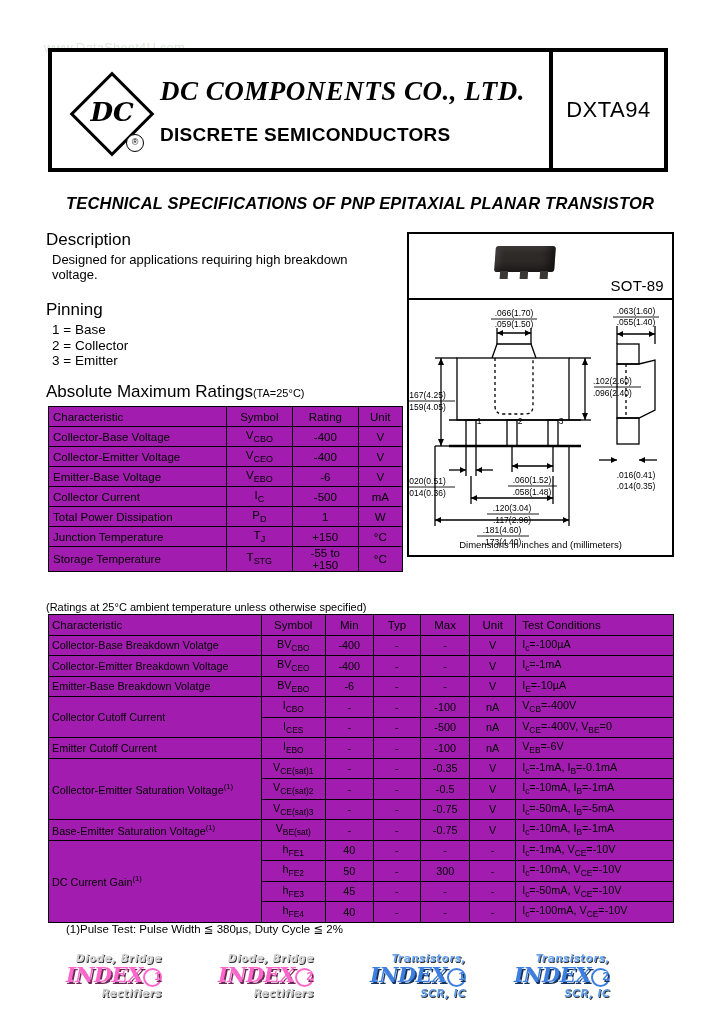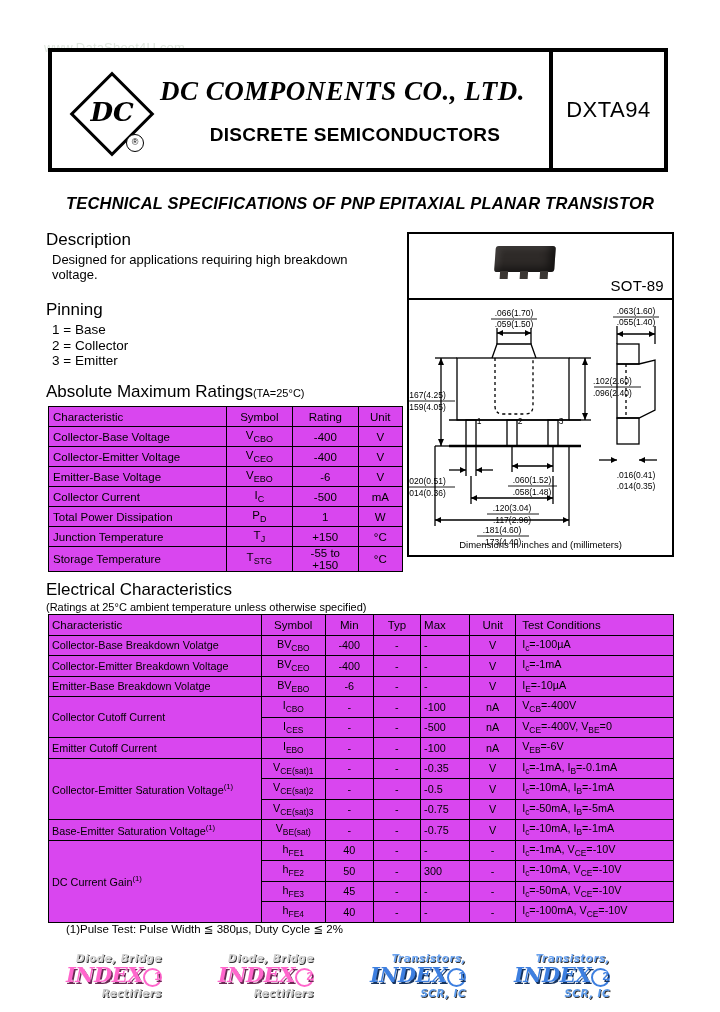--- a/index.html
+++ b/index.html
@@ -41,21 +41,21 @@
   .logo .reg{
     position:absolute;left:52px;top:58px;width:16px;height:16px;border:1.5px solid #000;
     border-radius:50%;font-size:9px;line-height:14px;text-align:center;background:#fff;
   }
   .co-name{
     position:absolute;left:108px;top:24px;width:390px;text-align:left;
     font-family:"Liberation Serif",serif;font-style:italic;font-weight:bold;
     font-size:27px;letter-spacing:.5px;
   }
   .co-sub{
-    position:absolute;left:108px;top:72px;width:390px;text-align:center;
+    position:absolute;left:108px;top:72px;width:390px;
     font-size:19px;font-weight:600;letter-spacing:.3px;
   }
 
   
   .spec-title{
     position:absolute;left:0;top:194px;width:720px;text-align:center;
     font-style:italic;font-weight:bold;font-size:16.5px;letter-spacing:.2px;
   }
 
   
@@ -63,39 +63,39 @@
   .description-h{position:absolute;left:46px;top:230px;}
   .description-b{position:absolute;left:52px;top:252px;width:340px;font-size:13px;line-height:15px;}
   .pinning-h{position:absolute;left:46px;top:300px;}
   .pin-list{position:absolute;left:52px;top:322px;font-size:13.5px;line-height:15.5px;}
 
   
   .amr-title{position:absolute;left:46px;top:382px;font-size:17px;}
   .amr-title .sub{font-size:11px;}
 
   
-  table{border-collapse:collapse;background:#d946ef;}
+  table{border-collapse:collapse;background:#a21caf;}
   .t1{position:absolute;left:48px;top:406px;width:355px;}
   .t1 td,.t1 th{border:1.3px solid #000;height:19px;font-size:11.5px;font-weight:normal;padding:0 4px;}
   .t1 .c-char{width:192px;text-align:left;}
   .t1 .c-sym{width:62px;text-align:center;}
   .t1 .c-rat{width:62px;text-align:center;}
   .t1 .c-unit{width:39px;text-align:center;}
   .t1 thead td{text-align:center;}
 
   
   .ec-title{position:absolute;left:46px;top:580px;font-size:17px;}
   .ec-sub{position:absolute;left:46px;top:601px;font-size:11px;}
   .t2{position:absolute;left:48px;top:614px;width:626px;}
   .t2 td{border:1.3px solid #000;height:19.5px;font-size:10.8px;font-weight:normal;padding:0 3px;}
   .t2 .c-char{width:228px;text-align:left;}
   .t2 .c-sym{width:60px;text-align:center;}
   .t2 .c-min{width:44px;text-align:center;}
   .t2 .c-typ{width:44px;text-align:center;}
-  .t2 .c-max{width:45px;text-align:left;}
+  .t2 .c-max{width:45px;text-align:center;}
   .t2 .c-unit{width:42px;text-align:center;}
   .t2 .c-test{width:163px;text-align:left;padding-left:6px;}
   .t2 thead td{text-align:center;font-size:11.5px;}
   .t2 .grp{vertical-align:middle;}
   sub{font-size:.78em;}
   sup{font-size:.72em;}
   .note{position:absolute;left:66px;top:922px;font-size:11.5px;}
 
   
   .pkg{position:absolute;left:407px;top:232px;width:267px;height:325px;border:2.5px solid #000;box-sizing:border-box;background:#fff;}
@@ -348,21 +348,20 @@
           <text x="227" y="25" id="d-sw-min">.055(1.40)</text>
 
           <text x="227" y="178" id="d-st-max">.016(0.41)</text>
           <text x="227" y="189" id="d-st-min">.014(0.35)</text>
         </g>
       </svg>
       <div class="dimcap">Dimensions in inches and (millimeters)</div>
     </div>
   </div>
 
-  <div class="ec-title">Electrical Characteristics</div>
   <div class="ec-sub">(Ratings at 25°C ambient temperature unless otherwise specified)</div>
 
   <table class="t2">
     <thead>
       <tr>
         <td class="c-char">Characteristic</td>
         <td class="c-sym">Symbol</td>
         <td class="c-min">Min</td>
         <td class="c-typ">Typ</td>
         <td class="c-max">Max</td>

